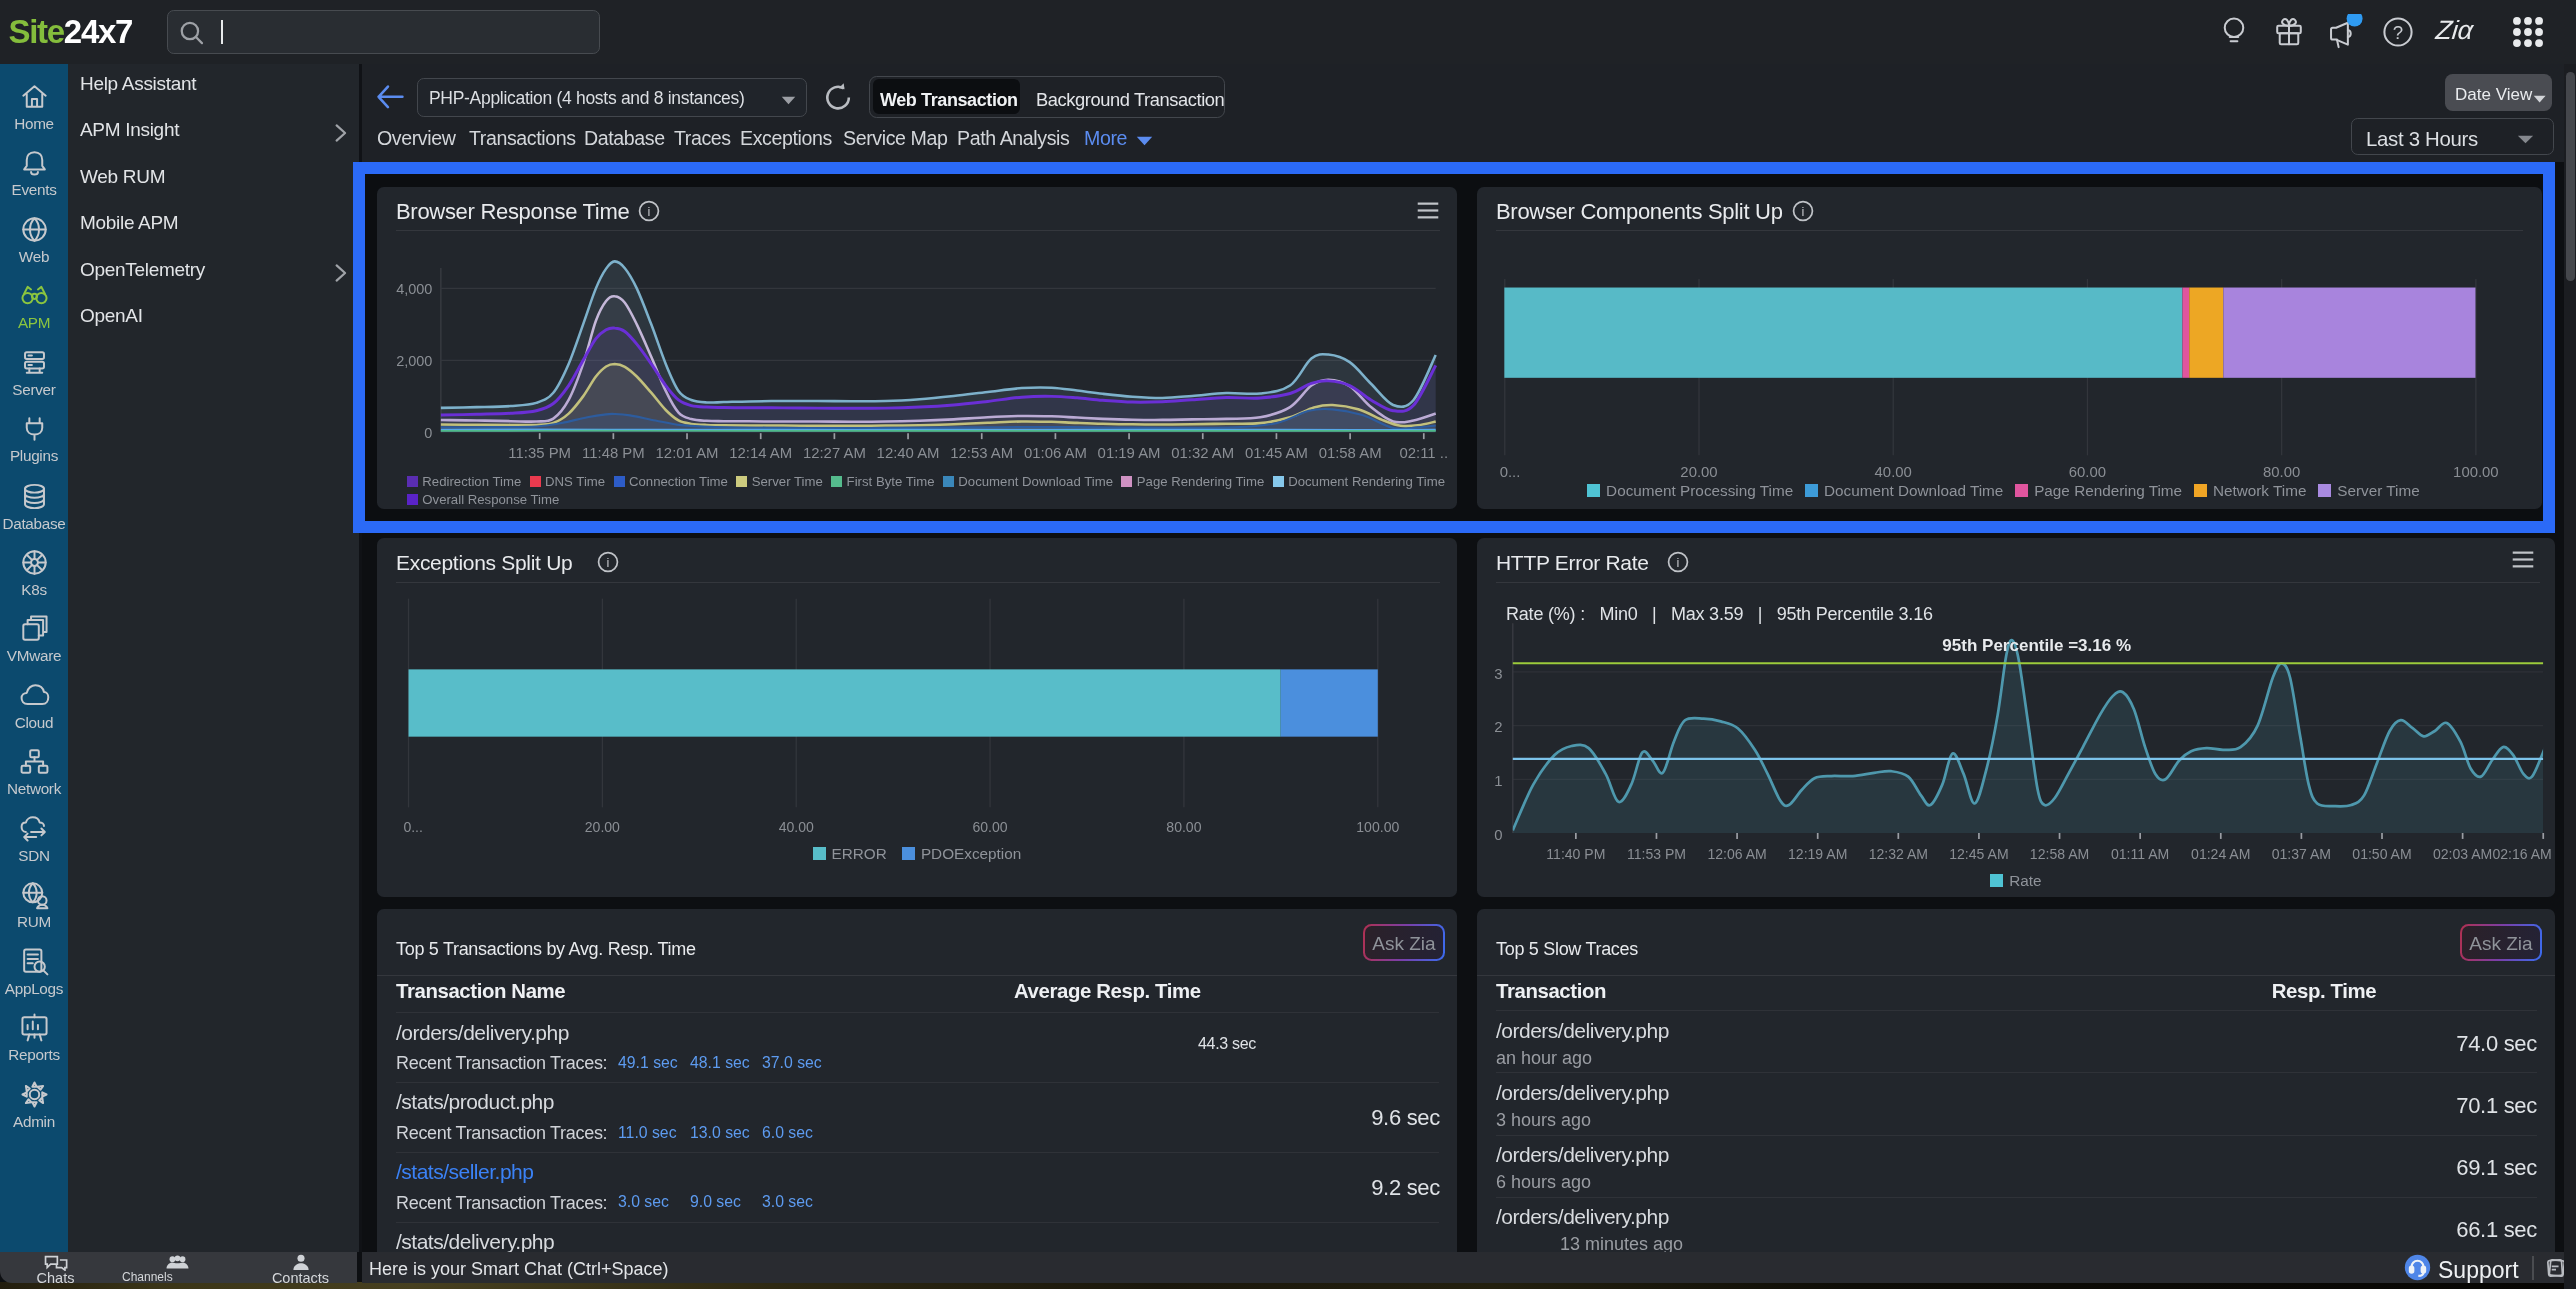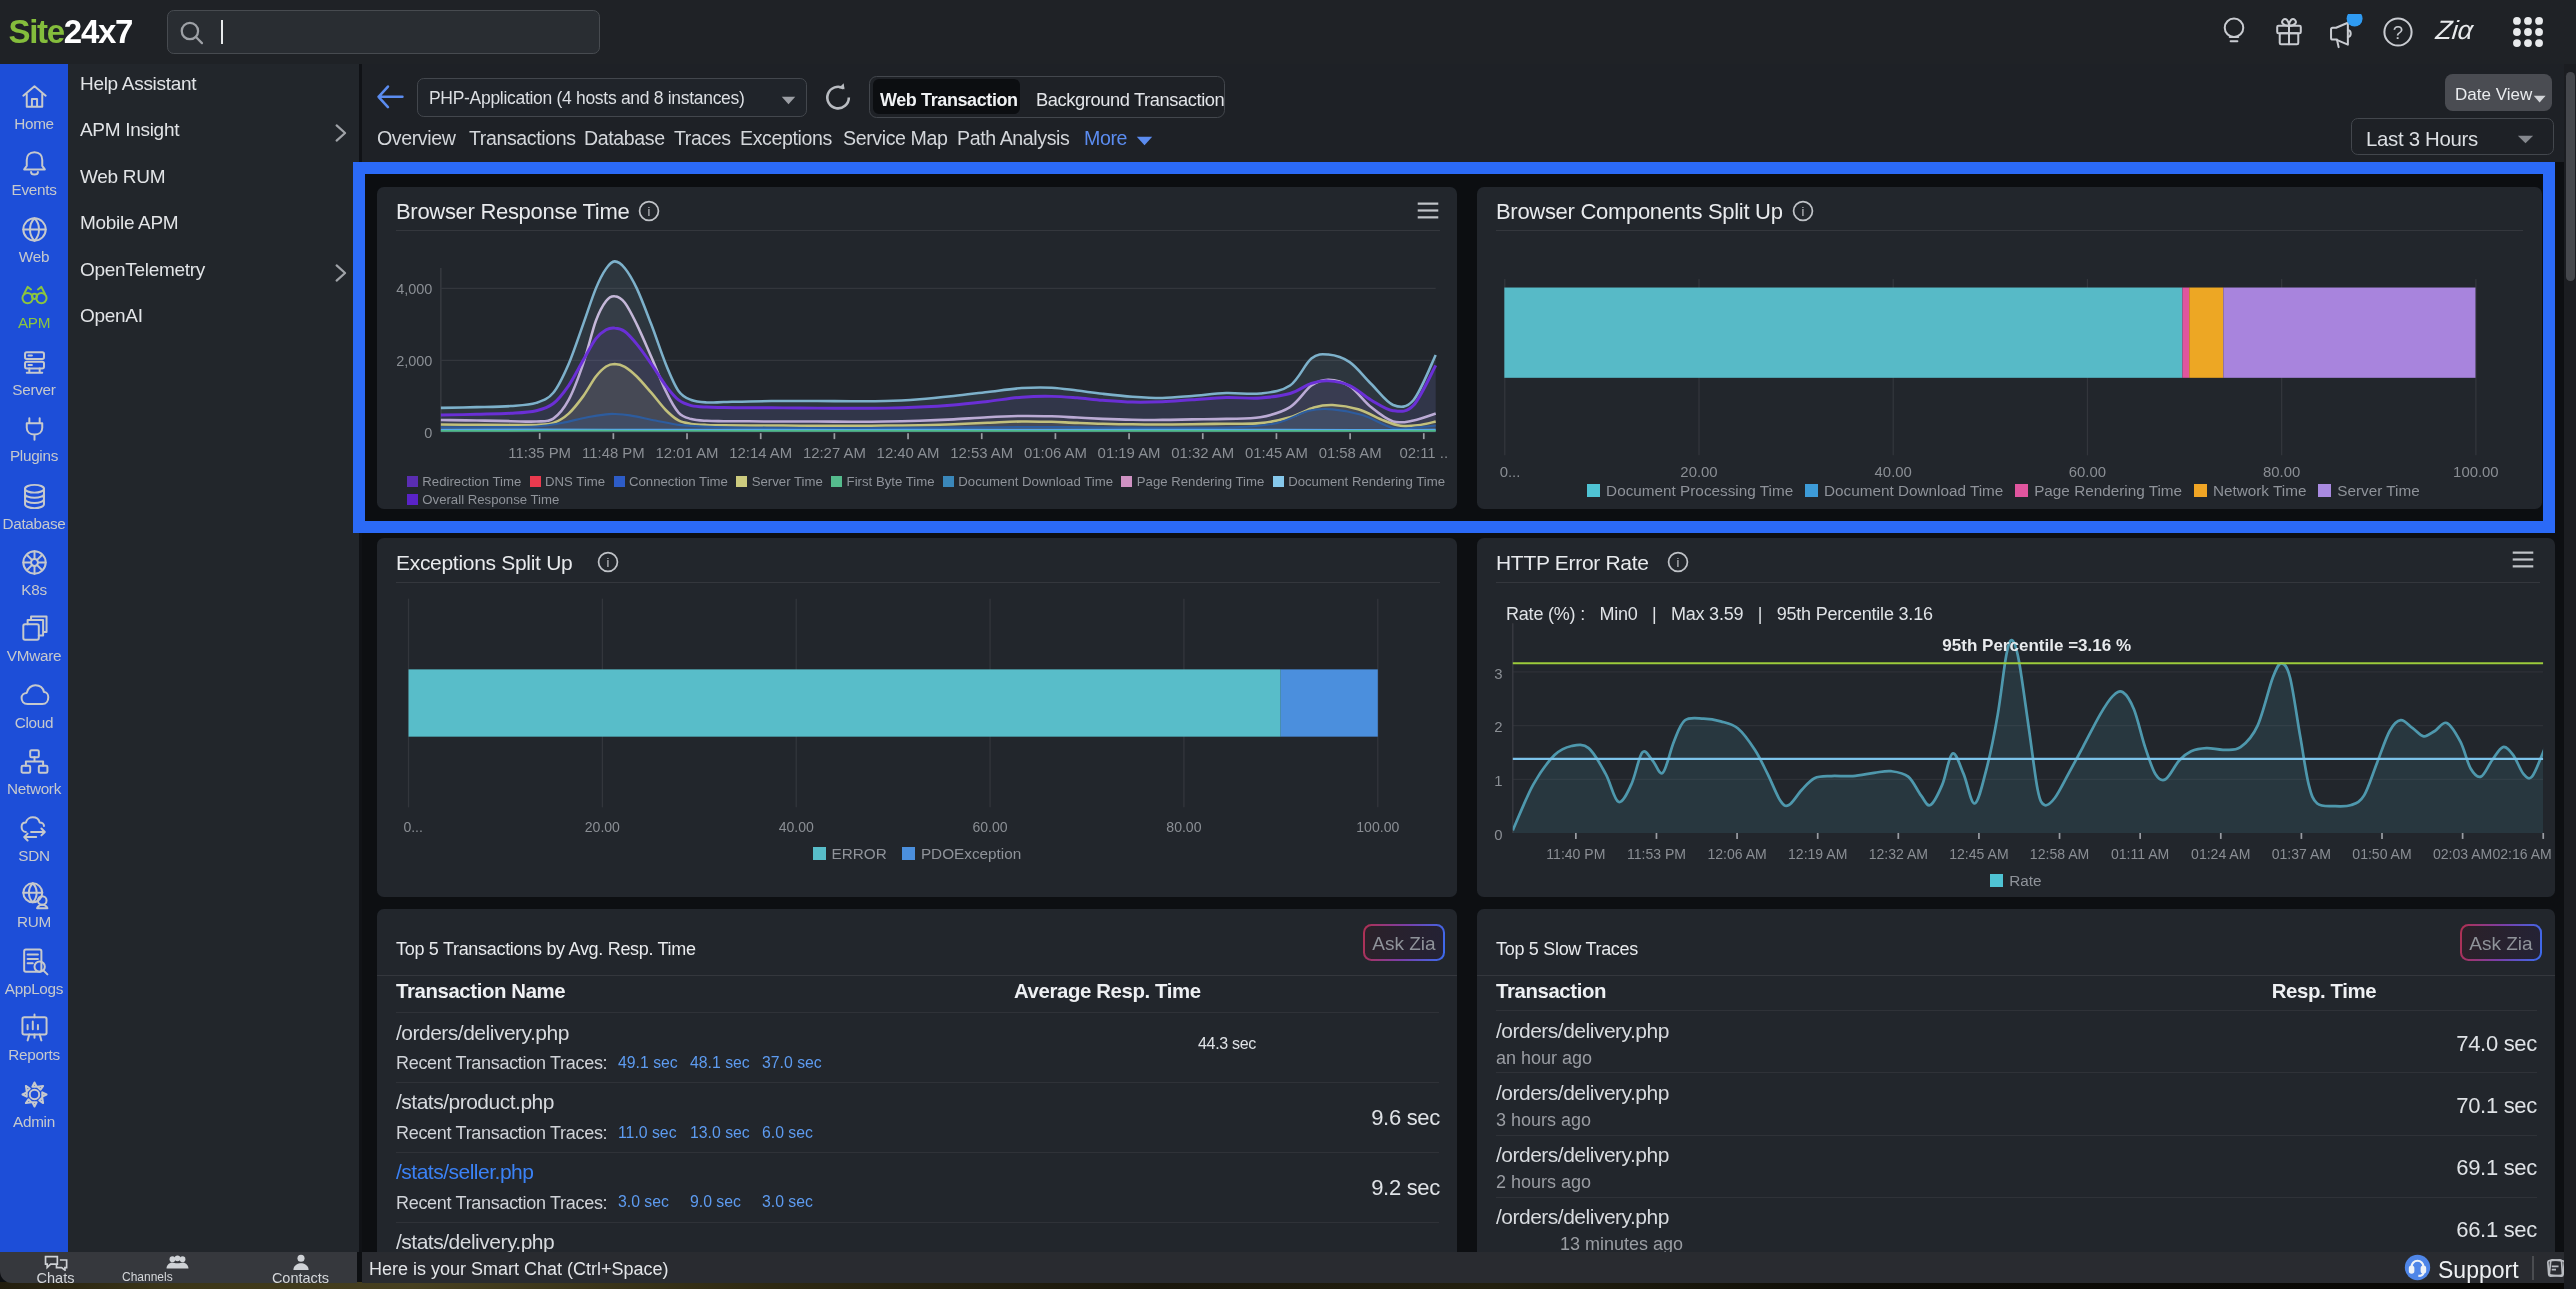--- a/index.html
+++ b/index.html
@@ -2,21 +2,21 @@
 <html style="font-size:13.6px"><head><meta charset="utf-8"><style>
 *{margin:0;padding:0;box-sizing:border-box}
 html,body{width:2576px;height:1290px;overflow:hidden;background:#0c0e11;font-family:"Liberation Sans",sans-serif;}
 .abs{position:absolute}
 #stage{position:relative;width:2576px;height:1290px;background:#0d0f12;}
 #topbar{left:0;top:0;width:2576px;height:64px;background:#1f2226;}
 #logo{left:8.5px;top:12.8px;font-size:33px;font-weight:bold;letter-spacing:-1.3px;color:#fff}
 #logo .g{color:#84bd3c}
 #search{left:167px;top:10.2px;width:433px;height:44px;background:#292d32;border:1.3px solid #474b50;border-radius:6.8px;}
 .ticon{stroke:#c9ccd1;fill:none;stroke-width:2.4;stroke-linecap:round;stroke-linejoin:round}
-#rail{left:0;top:64px;width:68px;height:1188px;background:#1d4ed8;}
+#rail{left:0;top:64px;width:68px;height:1188px;background:#0c4a6e;}
 .ritem{position:absolute;left:0;width:68px;text-align:center;color:#c6c9cd;font-size:15.3px;letter-spacing:-0.3px}
 .ritem svg{display:block;margin:0 auto 3.4px auto}
 .rlab{display:block;line-height:17px}
 .green{color:#8bc53f}
 #submenu{left:68px;top:64px;width:294px;height:1188px;background:#22262b;border-right:3.4px solid #101216;}
 .sitem{position:absolute;left:12px;font-size:19px;letter-spacing:-0.3px;color:#e2e4e7;}
 </style></head>
 <body>
 <div id="stage">
 <div class="abs" id="topbar">
@@ -504,21 +504,21 @@
 <div class="abs" style="left:1496px;top:1010px;width:1041px;height:1.3px;background:#2f3238"></div>
 <div class="abs" style="left:1496px;top:1019px;font-size:21px;letter-spacing:-0.5px;color:#d7dade">/orders/delivery.php</div>
 <div class="abs" style="left:1496px;top:1048px;font-size:18px;color:#9a9da3">an hour ago</div>
 <div class="abs" style="left:2111px;top:1031px;width:426px;text-align:right;font-size:22px;letter-spacing:-0.3px;color:#dfe2e6">74.0 sec</div>
 <div class="abs" style="left:1496px;top:1072px;width:1041px;height:1.3px;background:#2f3238"></div>
 <div class="abs" style="left:1496px;top:1081px;font-size:21px;letter-spacing:-0.5px;color:#d7dade">/orders/delivery.php</div>
 <div class="abs" style="left:1496px;top:1110px;font-size:18px;color:#9a9da3">3 hours ago</div>
 <div class="abs" style="left:2111px;top:1093px;width:426px;text-align:right;font-size:22px;letter-spacing:-0.3px;color:#dfe2e6">70.1 sec</div>
 <div class="abs" style="left:1496px;top:1135px;width:1041px;height:1.3px;background:#2f3238"></div>
 <div class="abs" style="left:1496px;top:1143px;font-size:21px;letter-spacing:-0.5px;color:#d7dade">/orders/delivery.php</div>
-<div class="abs" style="left:1496px;top:1172px;font-size:18px;color:#9a9da3">2 hours ago</div>
+<div class="abs" style="left:1496px;top:1172px;font-size:18px;color:#9a9da3">6 hours ago</div>
 <div class="abs" style="left:2111px;top:1155px;width:426px;text-align:right;font-size:22px;letter-spacing:-0.3px;color:#dfe2e6">69.1 sec</div>
 <div class="abs" style="left:1496px;top:1197px;width:1041px;height:1.3px;background:#2f3238"></div>
 <div class="abs" style="left:1496px;top:1205px;font-size:21px;letter-spacing:-0.5px;color:#d7dade">/orders/delivery.php</div>
 <div class="abs" style="left:1560px;top:1234px;font-size:18px;color:#9a9da3">13 minutes ago</div>
 <div class="abs" style="left:2111px;top:1217px;width:426px;text-align:right;font-size:22px;letter-spacing:-0.3px;color:#dfe2e6">66.1 sec</div>
 
 <div class="abs" style="left:0px;top:1282px;width:2576px;height:7.7px;background:linear-gradient(90deg,#221d0e 0%,#3a3417 6%,#474020 16%,#2e2913 30%,#1a170c 45%,#23200f 58%,#0e0d07 72%,#070604 100%)"></div>
 <div class="abs" style="left:0px;top:1252px;width:357px;height:31px;background:#36383d;border-radius:0 0 0 12px"></div>
 <div class="abs" style="left:362px;top:1252px;width:2214px;height:31px;background:#292b30;border-radius:0 0 12px 0"></div>
 <svg class="abs" style="left:43px;top:1254px" width="27" height="17" viewBox="0 0 32 20">

